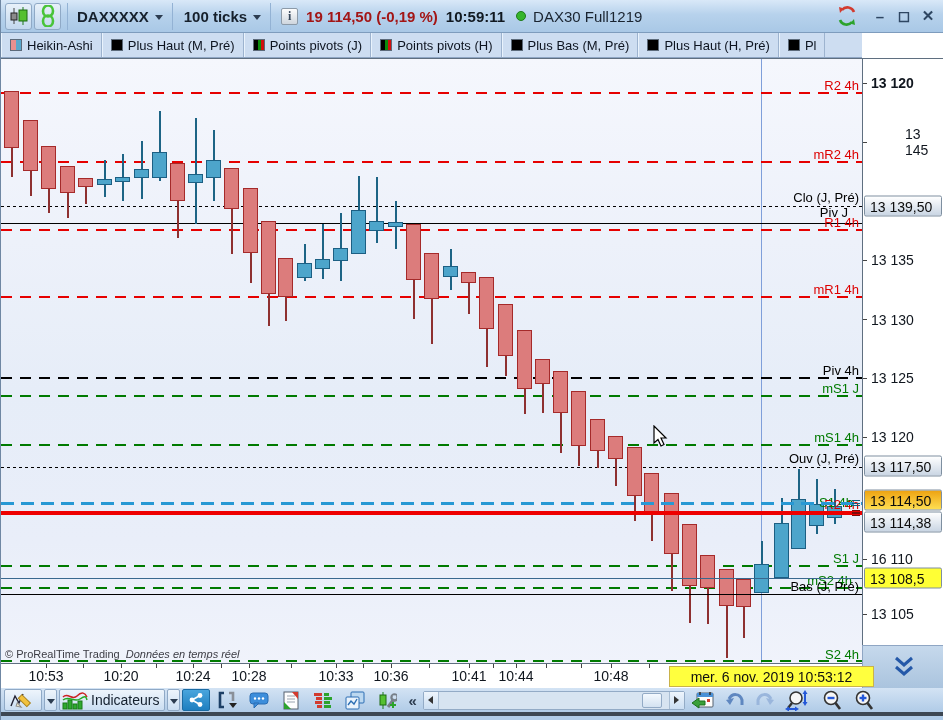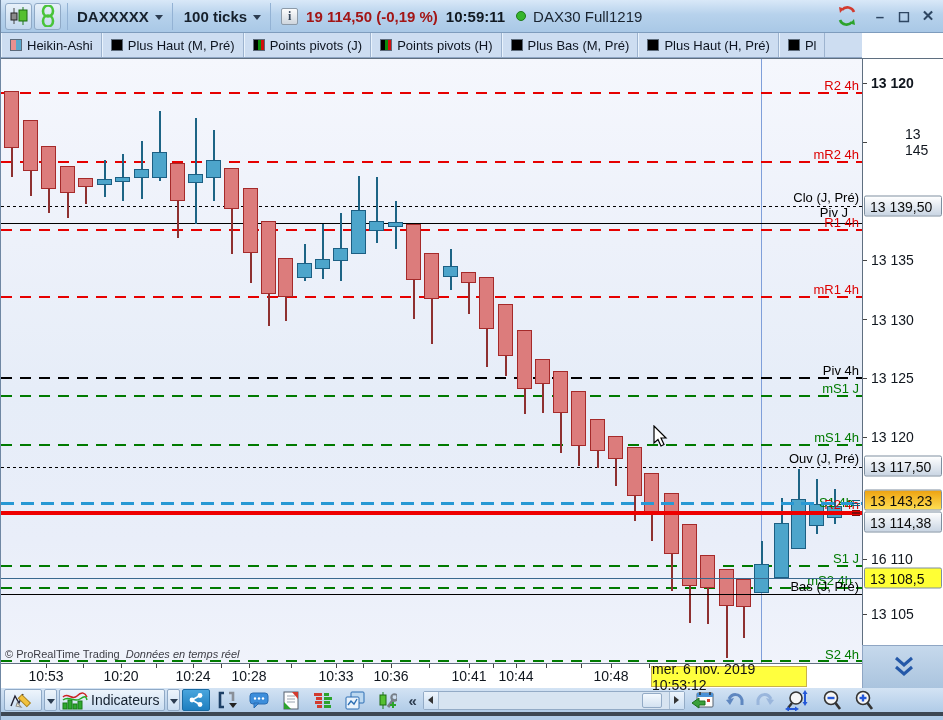--- a/index.html
+++ b/index.html
@@ -345,21 +345,21 @@
           <div class="t-tick" style="left: 82px;"></div>
           <div class="t-tick" style="left: 155px;"></div>
           <div class="t-tick" style="left: 220px;"></div>
           <div class="t-tick" style="left: 290px;"></div>
           <div class="t-tick" style="left: 362px;"></div>
           <div class="t-tick" style="left: 428px;"></div>
           <div class="t-tick" style="left: 492px;"></div>
           <div class="t-tick" style="left: 545px;"></div>
           <div class="t-tick" style="left: 580px;"></div>
           <div class="t-tick" style="left: 648px;"></div>
-          <div class="date-box" style="left: 650px; width: 156px;">mer. 6 nov. 2019 10:53:12</div>
+          <div class="date-box" style="left: 668px; width: 205px;">mer. 6 nov. 2019 10:53:12</div>
         </div>
     </div>
     <div class="right-col">
       <div class="price-axis" id="price-axis">
           <div class="p-label bold" style="top: 24px;">13 120</div>
           <div class="p-tick" style="top: 24px;"></div>
           <div class="p-label" style="top: 83px; margin-left: 34px;">13 145</div>
           <div class="p-tick" style="top: 83px;"></div>
           <div class="p-label" style="top: 201px;">13 135</div>
           <div class="p-tick" style="top: 201px;"></div>
@@ -368,21 +368,21 @@
           <div class="p-label" style="top: 319px;">13 125</div>
           <div class="p-tick" style="top: 319px;"></div>
           <div class="p-label" style="top: 378px;">13 120</div>
           <div class="p-tick" style="top: 378px;"></div>
           <div class="p-label" style="top: 500px;">16 110</div>
           <div class="p-tick" style="top: 500px;"></div>
           <div class="p-label" style="top: 555px;">13 105</div>
           <div class="p-tick" style="top: 555px;"></div>
           <div class="axis-box light" style="top: 147px;">13 139,50</div>
           <div class="axis-box light" style="top: 407px;">13 117,50</div>
-          <div class="axis-box orange" style="top: 441px;">13 143,23</div>
+          <div class="axis-box orange" style="top: 441px;">13 114,50</div>
           <div class="axis-box light" style="top: 463px;">13 114,38</div>
           <div class="axis-box yellow" style="top: 519px;">13 108,5</div>
         </div>
       <div class="chevron-panel">
         <svg width="24" height="22" viewBox="0 0 24 22">
           <polyline points="4,2 12,9 20,2" fill="none" stroke="#2458a8" stroke-width="3"></polyline>
           <polyline points="4,11 12,18 20,11" fill="none" stroke="#2458a8" stroke-width="3"></polyline>
         </svg>
       </div>
     </div>

